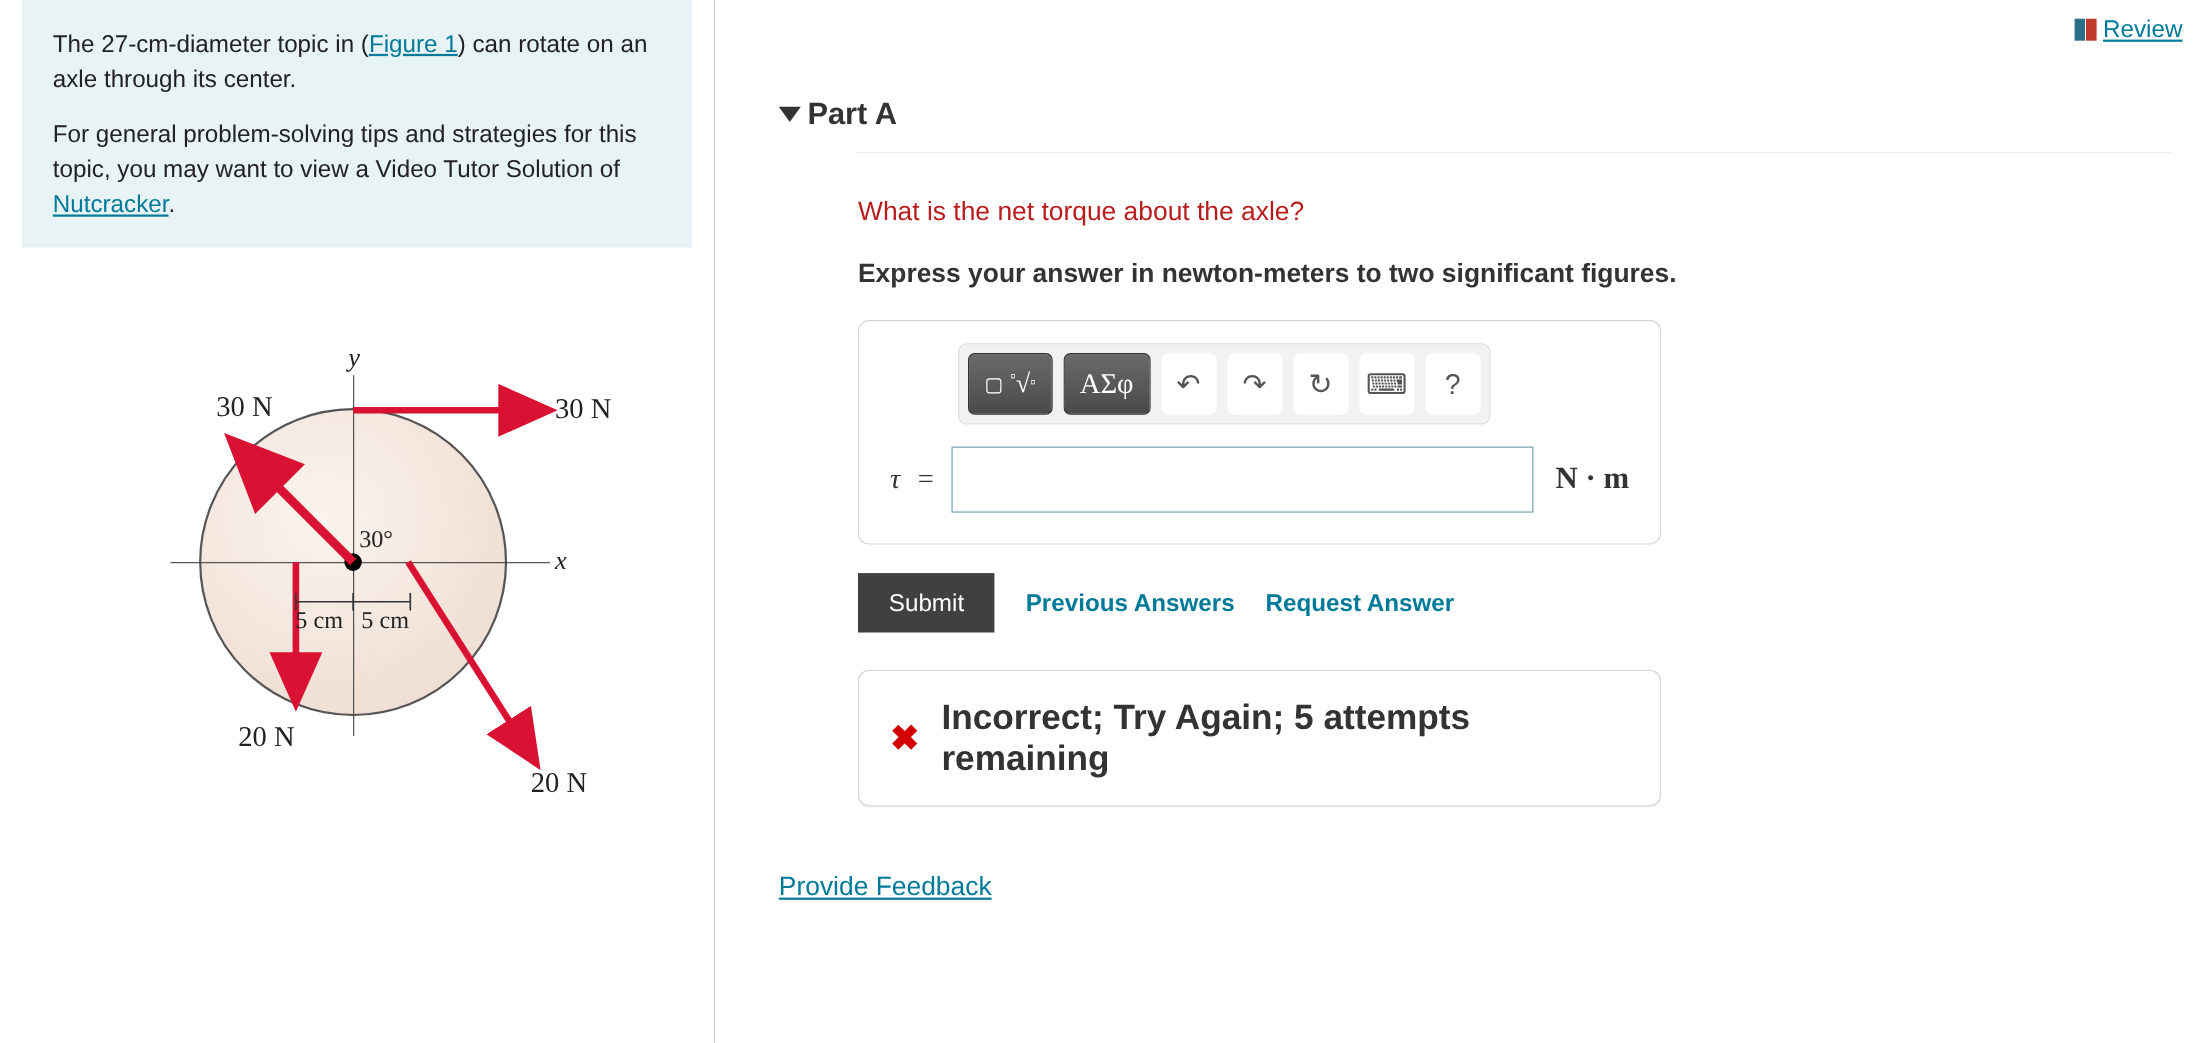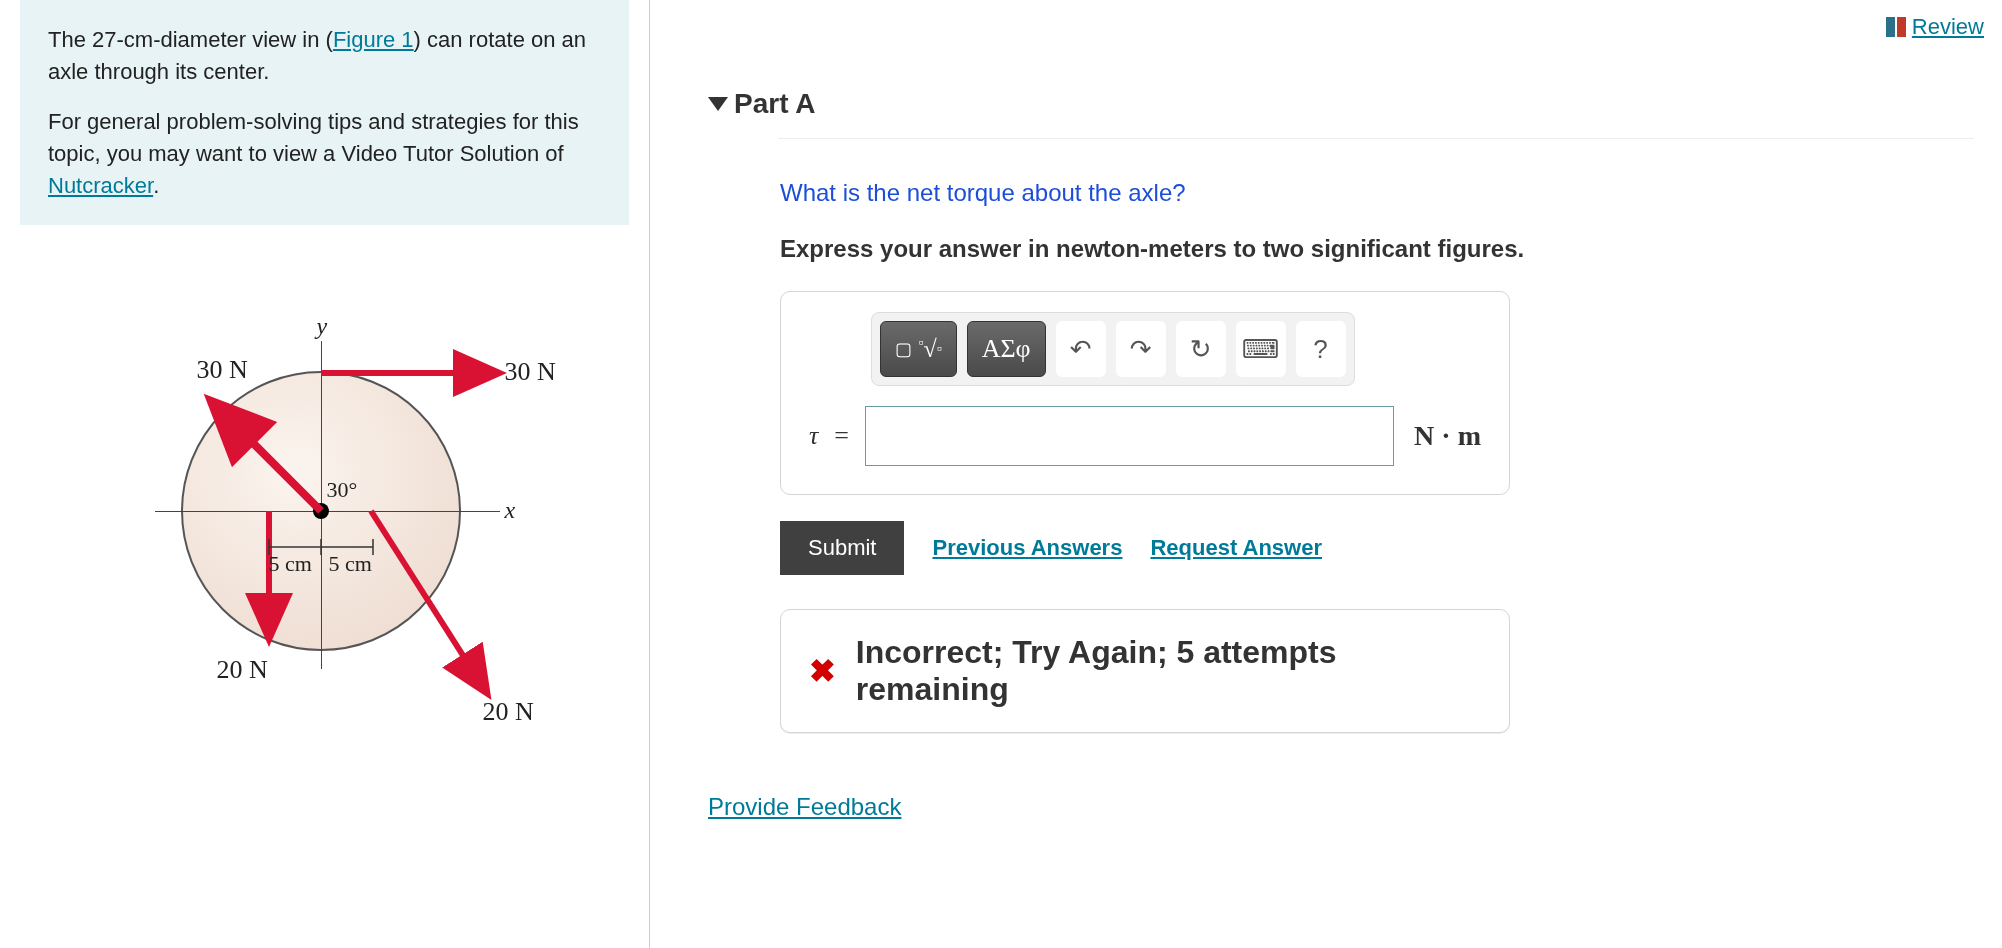--- a/index.html
+++ b/index.html
@@ -111,21 +111,21 @@
     border-right: 10px solid transparent;
     border-top: 14px solid #333;
   }
   .part-title { font-size: 28px; font-weight: 700; }
   .part-hr {
     margin: 6px 28px 0 98px;
     border: none;
     border-top: 1px solid #eee;
   }
   .content { margin: 40px 0 0 100px; max-width: 800px; }
-  .question { font-size: 24px; color: #1d4ed8; }
+  .question { font-size: 24px; color: #b91c1c; }
   .directive { font-size: 24px; font-weight: 700; margin-top: 28px; }
   .answer-panel {
     margin-top: 28px;
     border: 1px solid #d5d5d5;
     border-radius: 10px;
     padding: 20px 28px 28px;
     width: 730px;
   }
   .toolbar {
     display: flex;
@@ -176,21 +176,21 @@
   .unit { font-size: 28px; font-family: "Times New Roman", serif; margin-left: 4px; font-weight: bold;}
   .actions { display: flex; align-items: center; gap: 28px; margin-top: 26px; }
   .submit-btn {
     background: #404040;
     color: #fff;
     border: none;
     padding: 14px 28px;
     font-size: 22px;
     cursor: pointer;
   }
-  .link { color: #007a99; font-size: 22px; text-decoration: underline; font-weight: 700; cursor: pointer; }
+  .link { color: #007a99; font-size: 22px; font-weight: 700; cursor: pointer; }
   .feedback-panel {
     margin-top: 34px;
     border: 1px solid #d5d5d5;
     border-radius: 10px;
     padding: 24px 28px;
     display: flex;
     align-items: center;
     gap: 20px;
     width: 730px;
     background: #fff;
@@ -211,21 +211,21 @@
     width:20px;height:20px;
     background: linear-gradient(90deg,#2a7089 47%, transparent 47% 53%, #c0392b 53%);
   }
 </style>
 </head>
 <body>
 
 <div class="left">
   <div class="info-box">
     <p>
-      <span>The </span><span>27-cm</span><span>-diameter view in (</span><a href="#">Figure 1</a><span>) can rotate on an axle through its center.</span>
+      <span>The </span><span>27-cm</span><span>-diameter topic in (</span><a href="#">Figure 1</a><span>) can rotate on an axle through its center.</span>
     </p>
     <p class="spaced-para">
       <span>For general problem-solving tips and strategies for this topic, you may want to view a Video Tutor Solution of </span><a href="#">Nutcracker</a><span>.</span>
     </p>
   </div>
 
 
   <div class="figure-area">
     <div class="circle"></div>
     <div class="axis-x"></div>

